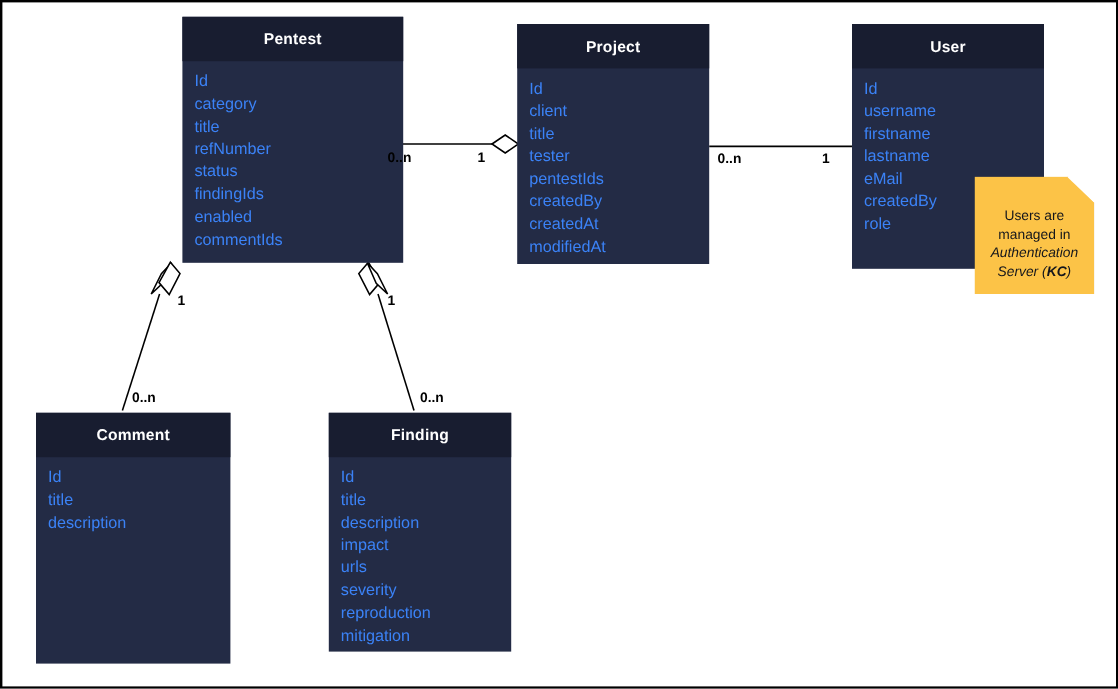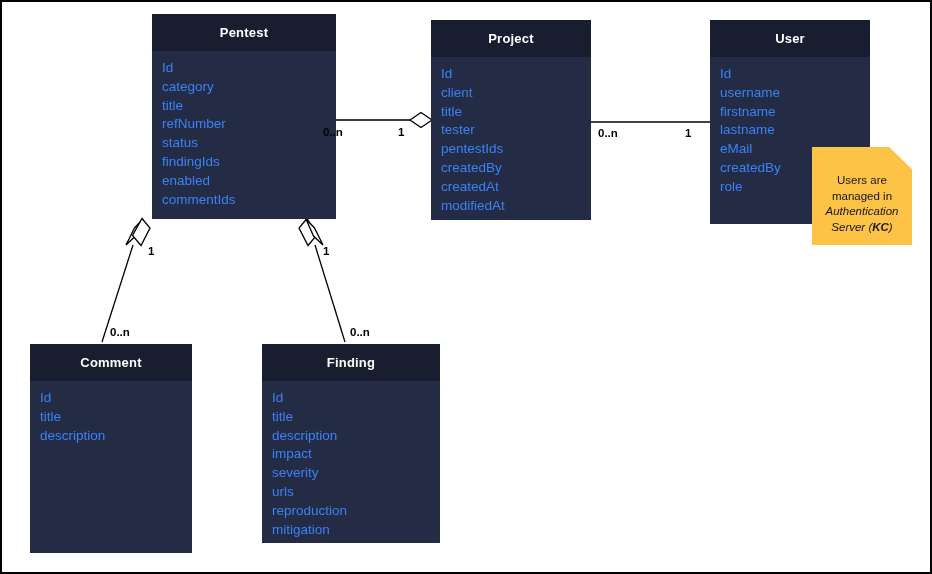--- a/index.html
+++ b/index.html
@@ -171,29 +171,29 @@
 
   <div class="uml-class" style="left:28px; top:342px; width:162px; height:209px;">
     <div class="uml-header">Comment</div>
     <div class="uml-attrs">
       <div class="uml-attr">Id</div>
       <div class="uml-attr">title</div>
       <div class="uml-attr">description</div>
     </div>
   </div>
 
-  <div class="uml-class" style="left:260px; top:342px; width:178px; height:199px;">
+  <div class="uml-class" style="left:272px; top:342px; width:152px; height:199px;">
     <div class="uml-header">Finding</div>
     <div class="uml-attrs">
       <div class="uml-attr">Id</div>
       <div class="uml-attr">title</div>
       <div class="uml-attr">description</div>
       <div class="uml-attr">impact</div>
+      <div class="uml-attr">urls</div>
       <div class="uml-attr">severity</div>
-      <div class="uml-attr">urls</div>
       <div class="uml-attr">reproduction</div>
       <div class="uml-attr">mitigation</div>
     </div>
   </div>
 
   <div class="edge-label" style="left:321px; top:124px;">0..n</div>
   <div class="edge-label" style="left:396px; top:124px;">1</div>
 
   <div class="edge-label" style="left:596px; top:125px;">0..n</div>
   <div class="edge-label" style="left:683px; top:125px;">1</div>

